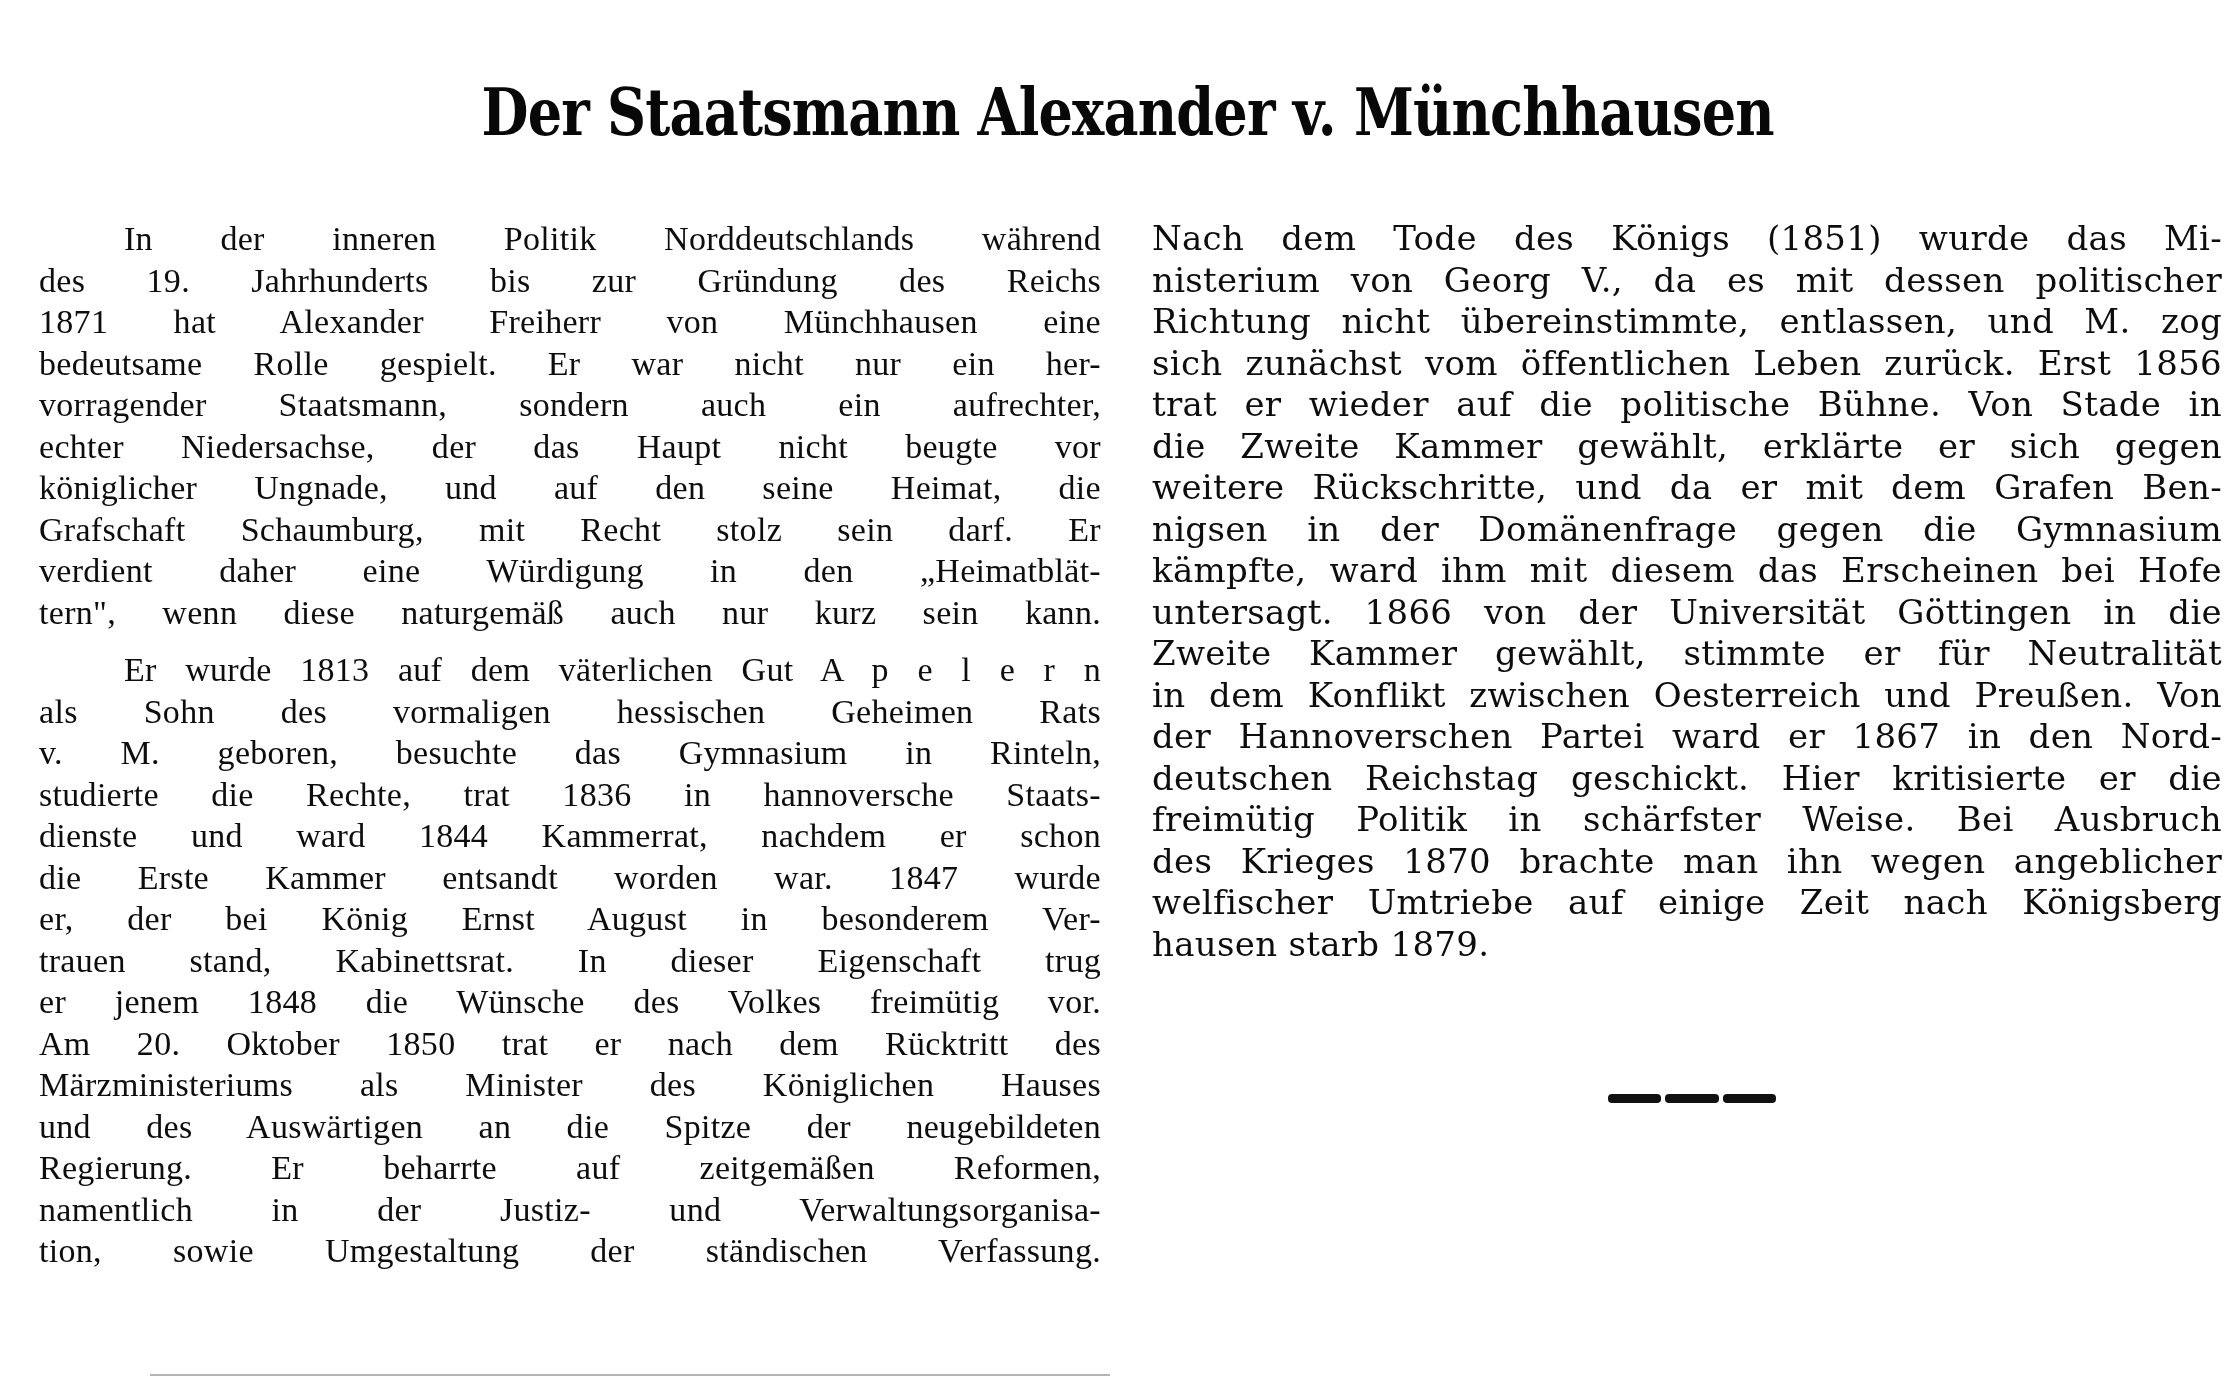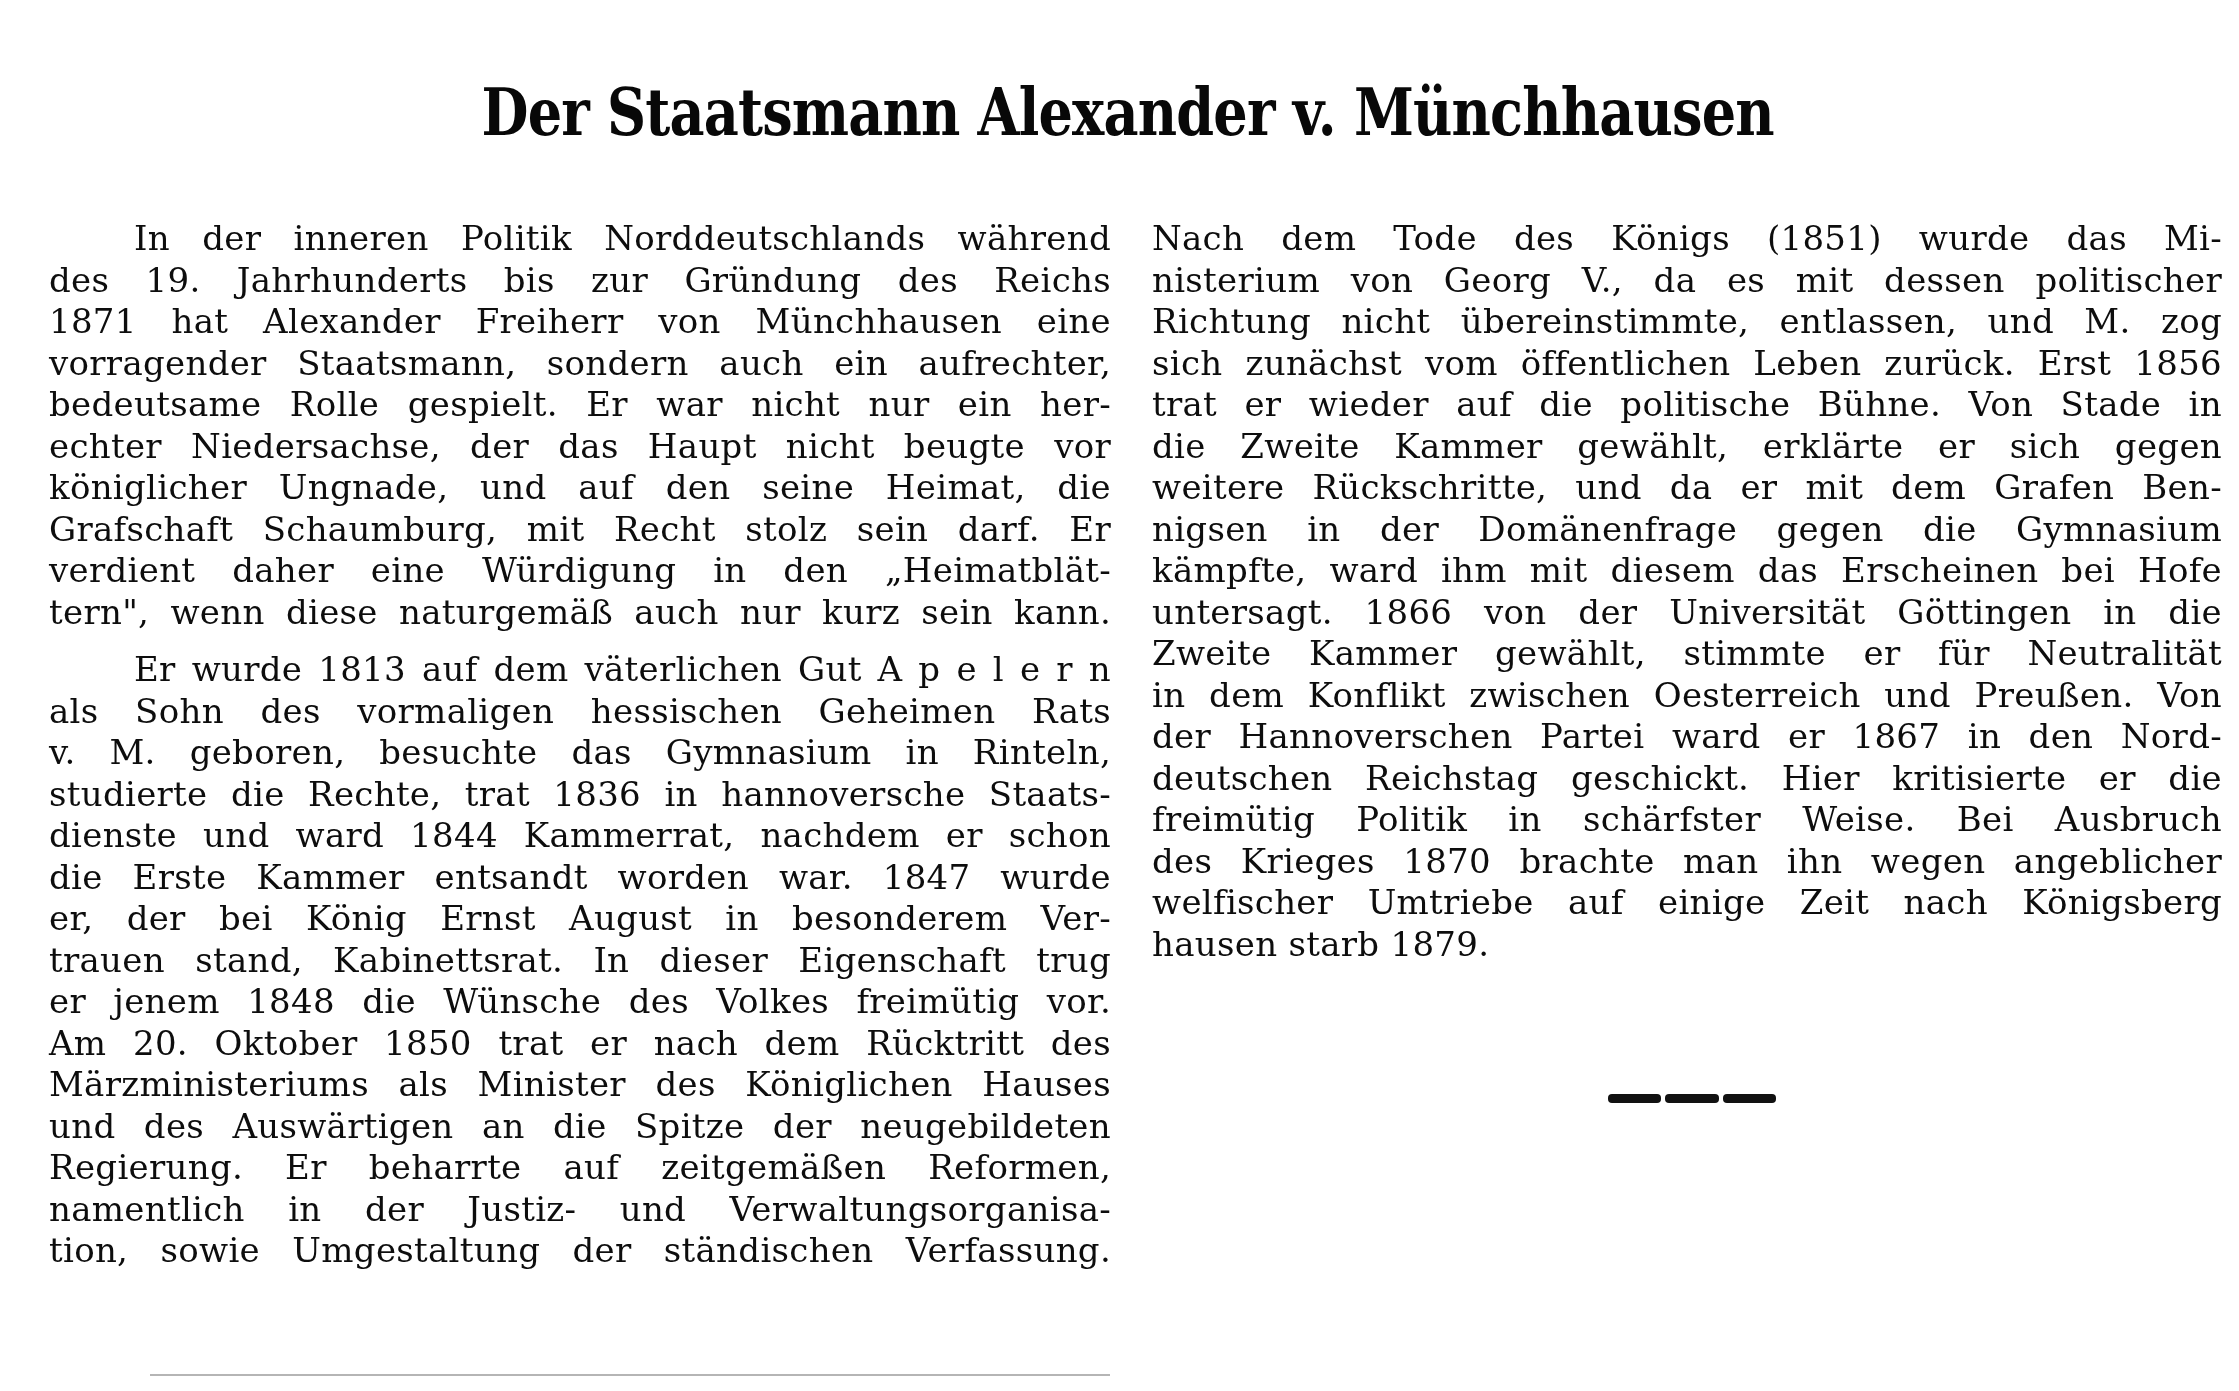--- a/index.html
+++ b/index.html
@@ -28,22 +28,23 @@
       line-height: 80px;
       transform: scaleX(0.82);
       transform-origin: 1165px 0;
       color: #080808;
     }
     .column {
       position: absolute;
       top: 218px;
     }
     .col-left {
-      left: 49px;
+      left: 39px;
       width: 1062px;
+      font-family: Liberation Serif, serif;
     }
     .col-right {
       left: 1152px;
       width: 1070px;
     }
     .para {
       margin: 0;
     }
     .para + .para {
       margin-top: 16px;
@@ -93,22 +94,22 @@
 
 <div class="page">
 
   <h1 class="title">Der Staatsmann Alexander v. Münchhausen</h1>
 
   <div class="column col-left">
     <p class="para">
       <span class="line first">In der inneren Politik Norddeutschlands während</span>
       <span class="line">des 19. Jahrhunderts bis zur Gründung des Reichs</span>
       <span class="line">1871 hat Alexander Freiherr von Münchhausen eine</span>
+      <span class="line">bedeutsame Rolle gespielt. Er war nicht nur ein her-</span>
       <span class="line">vorragender Staatsmann, sondern auch ein aufrechter,</span>
-      <span class="line">bedeutsame Rolle gespielt. Er war nicht nur ein her-</span>
       <span class="line">echter Niedersachse, der das Haupt nicht beugte vor</span>
       <span class="line">königlicher Ungnade, und auf den seine Heimat, die</span>
       <span class="line">Grafschaft Schaumburg, mit Recht stolz sein darf. Er</span>
       <span class="line">verdient daher eine Würdigung in den „Heimatblät-</span>
       <span class="line">tern", wenn diese naturgemäß auch nur kurz sein kann.</span>
     </p>
     <p class="para">
       <span class="line first">Er wurde 1813 auf dem väterlichen Gut A p e l e r n</span>
       <span class="line">als Sohn des vormaligen hessischen Geheimen Rats</span>
       <span class="line">v. M. geboren, besuchte das Gymnasium in Rinteln,</span>

